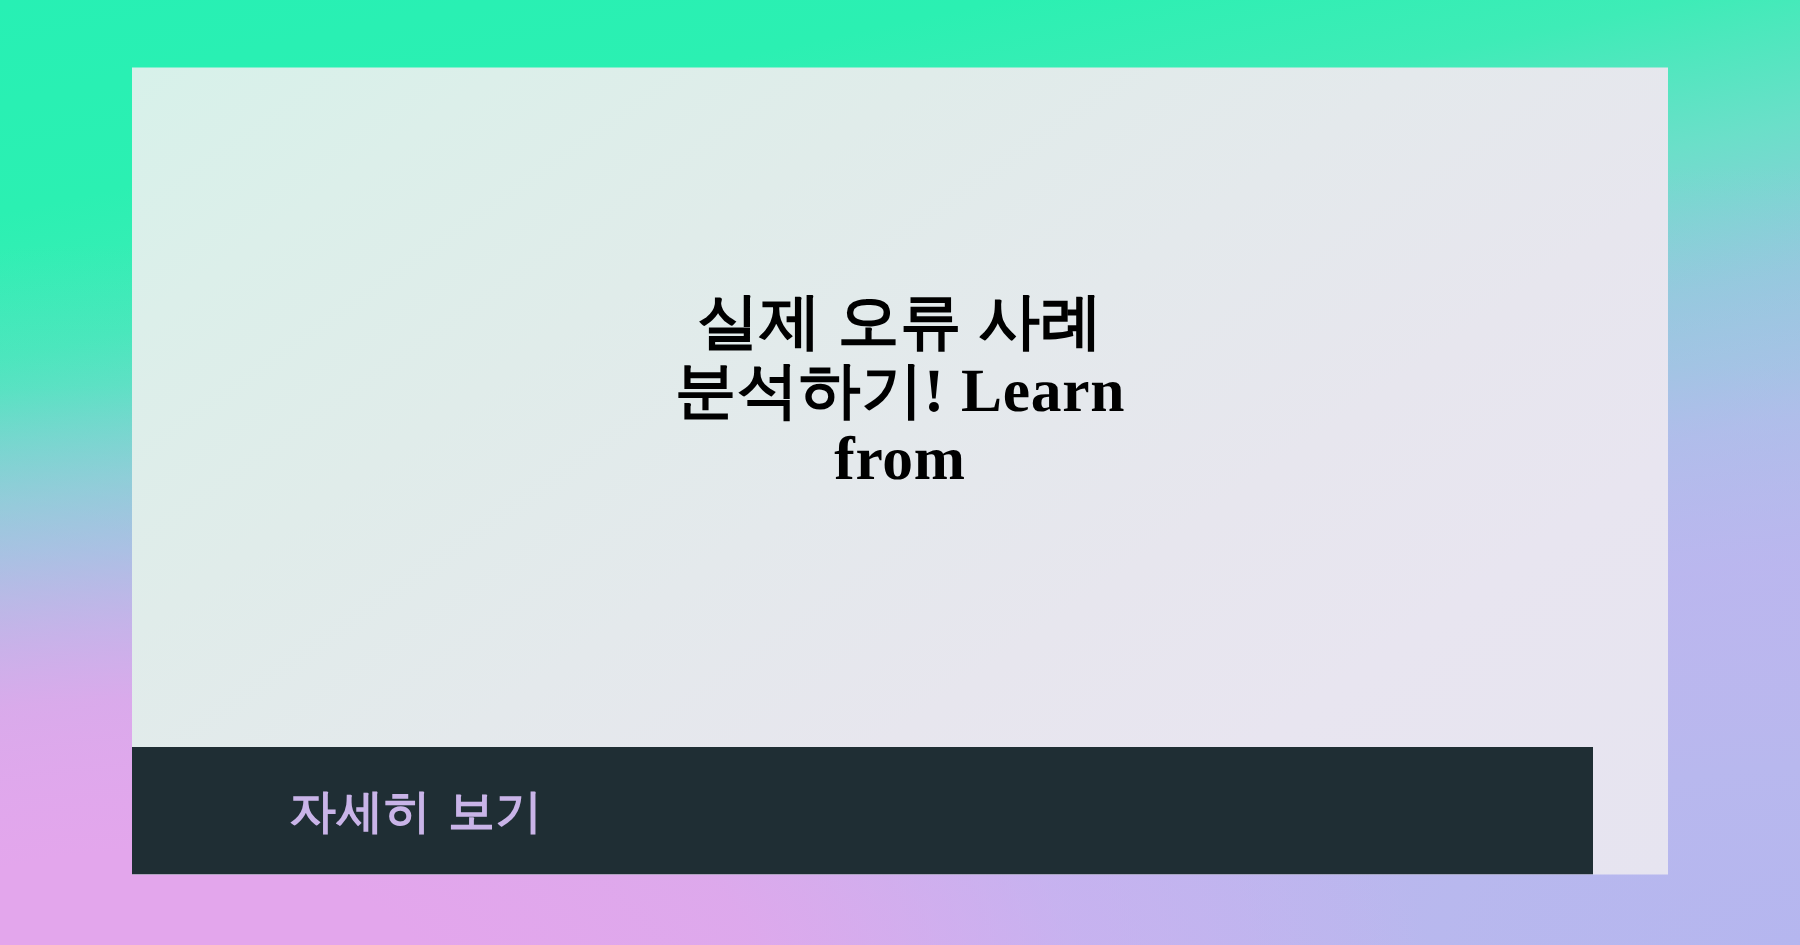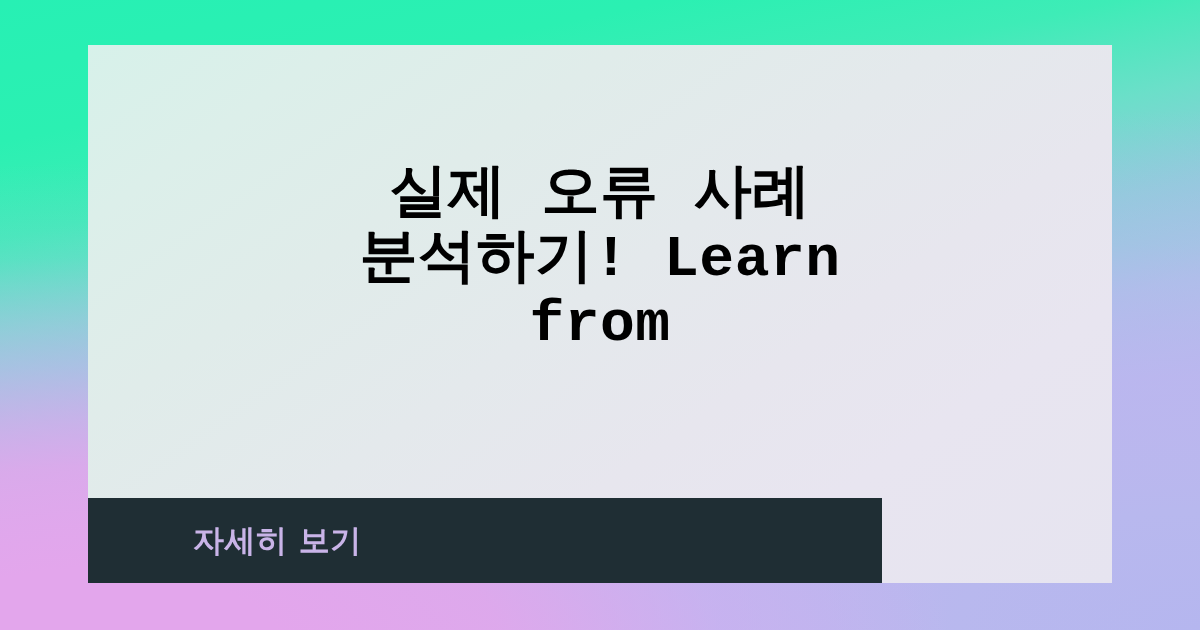--- a/index.html
+++ b/index.html
@@ -49,36 +49,36 @@
     align-items: center;
     justify-content: center;
     box-sizing: border-box;
     padding: 0 70px 22px 70px;
   }
 
   .og-title {
     margin: 0;
     width: 100%;
     text-align: center;
-    font-family: Liberation Mono, monospace;
-    font-size: 58px;
+    font-family: Liberation Serif, serif;
+    font-size: 41px;
     line-height: 1.12;
     font-weight: 700;
     letter-spacing: 0.5px;
     color: #000000;
     word-break: keep-all;
     white-space: pre-line;
   }
 
   
   .og-footer-bar {
     position: absolute;
     left: 0;
     top: 453px;
-    width: 794px;
+    width: 974px;
     height: 85px;
     background: #1f2e34;
     display: flex;
     align-items: center;
     box-sizing: border-box;
     padding-left: 105px;
   }
 
   .og-footer-cta {
     font-family: "DejaVu Sans", "Liberation Sans", sans-serif;

